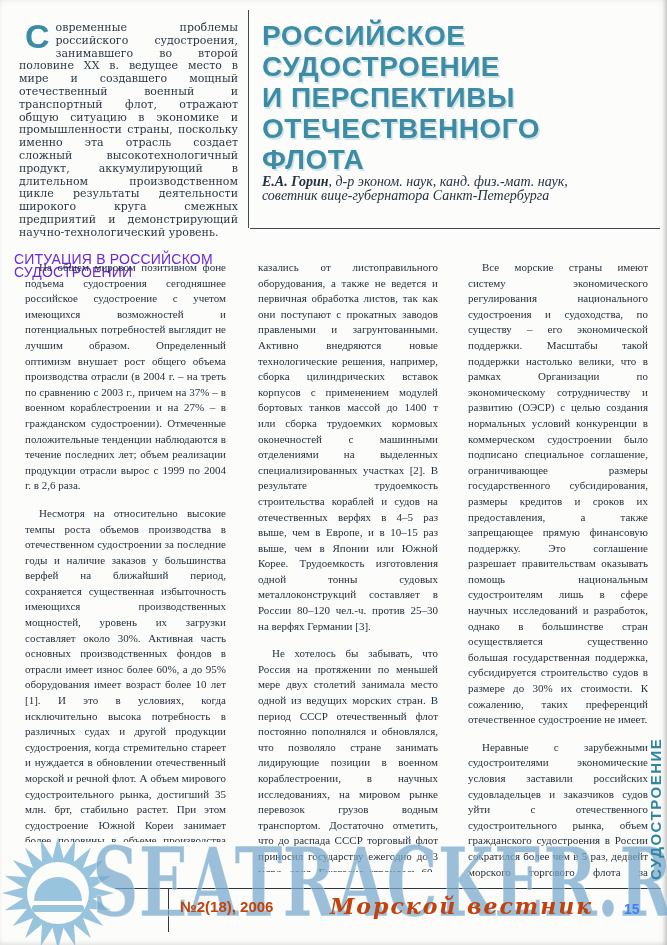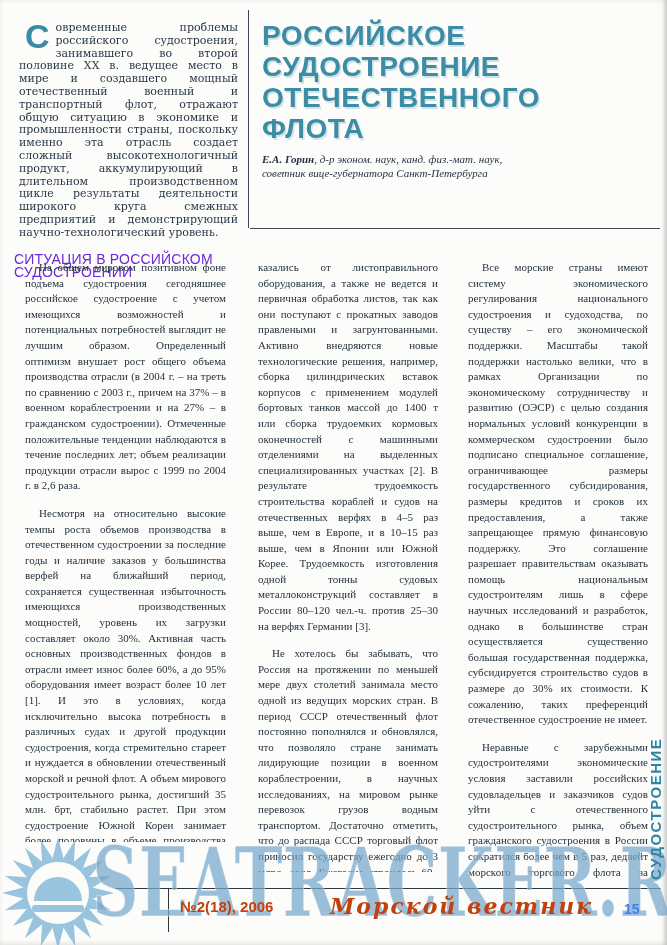--- a/index.html
+++ b/index.html
@@ -13,21 +13,21 @@
   .dropcap{float:left;font-family:"Liberation Sans",sans-serif;font-weight:bold;
            font-size:34px;line-height:26px;color:#3a8ca6;margin:1px 6px 0 6px;}
   .section-heading{margin-top:13px;font-family:"Liberation Sans",sans-serif;
            font-weight:normal;font-size:14px;line-height:13.5px;color:#6d28d9;letter-spacing:.2px;}
   
   .vrule-top{position:absolute;left:248px;top:10px;width:1px;height:218px;background:#3e4a55;}
   .header-block{position:absolute;left:262px;top:20px;width:398px;}
   .title{font-family:"Liberation Sans",sans-serif;font-weight:bold;font-size:28px;
          line-height:31px;color:#3d8ca6;letter-spacing:.5px;
          text-shadow:1.5px 1.5px 0 rgba(61,140,166,0.22);}
-  .author{margin-top:8px;font-size:11px;line-height:14px;font-style:italic;color:#253241;}
+  .author{margin-top:0;font-size:14px;line-height:14px;font-style:italic;color:#253241;}
   .author .name{font-weight:bold;}
   .hrule-header{position:absolute;left:250px;top:228px;width:410px;height:1px;background:#3e4a55;}
   
   .bodycol{position:absolute;top:248px;font-size:11px;line-height:15.6px;
            text-align:justify;color:#25333f;overflow:hidden;}
   .bodycol p{margin:12px;text-indent:14px;}
   .bodycol p.cont{text-indent:0;}
   #col1{left:13px;width:225px;height:594px;}
   #col2{left:246px;width:204px;height:624px;}
   #col3{left:456px;width:204px;height:630px;}
@@ -68,20 +68,21 @@
       <div>СИТУАЦИЯ В РОССИЙСКОМ</div>
       <div>СУДОСТРОЕНИИ</div>
     </div>
   </div>
 
   <div class="vrule-top"></div>
   <div class="header-block">
     <div class="title">
       <div>РОССИЙСКОЕ</div>
       <div>СУДОСТРОЕНИЕ</div>
+      <div>И ПЕРСПЕКТИВЫ</div>
       <div>ОТЕЧЕСТВЕННОГО</div>
       <div>ФЛОТА</div>
     </div>
     <div class="author">
       <span class="name">Е.А. Горин</span><span>, д-р эконом. наук, канд. физ.-мат. наук,</span><br>
       <span>советник вице-губернатора Санкт-Петербурга</span>
     </div>
   </div>
   <div class="hrule-header"></div>
 

